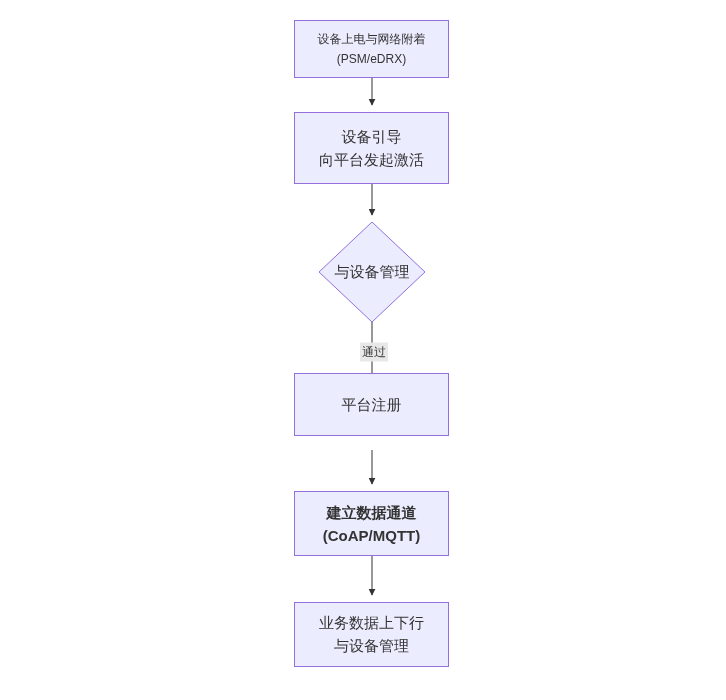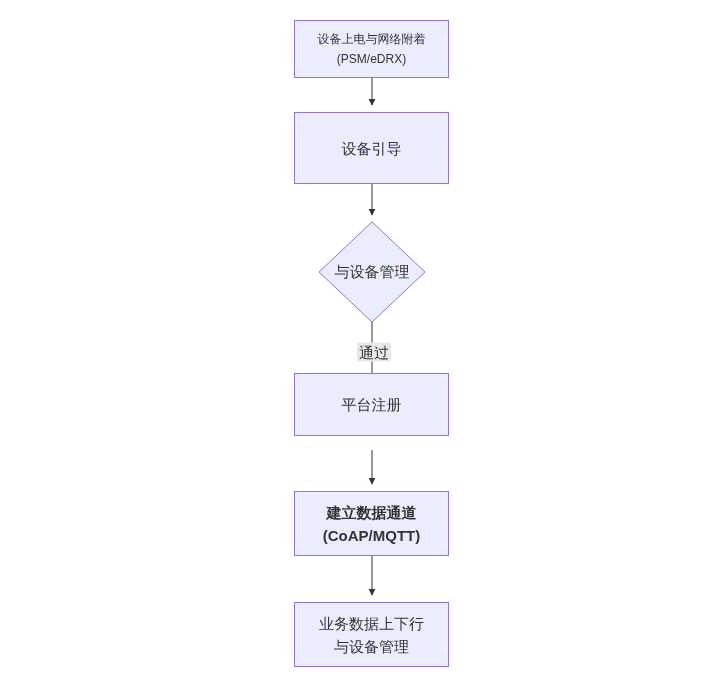--- a/index.html
+++ b/index.html
@@ -37,38 +37,38 @@
     line-height: 23px;
   }
   .node.small-text {
     font-size: 12px;
     line-height: 20px;
   }
   .node-1 { left: 294px; top: 20px;  width: 155px; height: 58px; }
   .node-2 { left: 294px; top: 112px; width: 155px; height: 72px; }
   .node-3 { left: 294px; top: 373px; width: 155px; height: 63px; }
   .node-4 { left: 294px; top: 491px; width: 155px; height: 65px; font-weight: bold; }
-  .node-5 { left: 294px; top: 602px; width: 155px; height: 65px; }
+  .node-5 { left: 294px; top: 602px; width: 155px; height: 65px; font-family: Liberation Serif, serif; }
   .diamond-label {
     position: absolute;
     left: 372px;
     top: 272px;
     transform: translate(-50%, -50%);
     color: #333333;
     font-size: 15px;
     white-space: nowrap;
   }
   .edge-label {
     position: absolute;
     left: 374px;
     top: 352px;
     transform: translate(-50%, -50%);
     background: #e8e8e8;
     color: #333333;
-    font-size: 15px;
+    font-size: 12px;
     line-height: 19px;
     padding: 0 2px;
     white-space: nowrap;
   }
 </style>
 </head>
 <body>
 
 <div class="canvas">
 
@@ -88,20 +88,21 @@
     <polygon points="372,222 425,272 372,322 319,272" fill="#ECECFF" stroke="#9370DB" stroke-width="1"></polygon>
   </svg>
 
   <div class="node small-text node-1">
     <span>设备上电与网络附着</span>
     <span>(PSM/eDRX)</span>
   </div>
 
   <div class="node node-2">
     <span>设备引导</span>
+    <span>向平台发起激活</span>
   </div>
 
   <div class="diamond-label">与设备管理</div>
 
   <div class="edge-label">通过</div>
 
   <div class="node node-3">
     <span>平台注册</span>
   </div>
 

